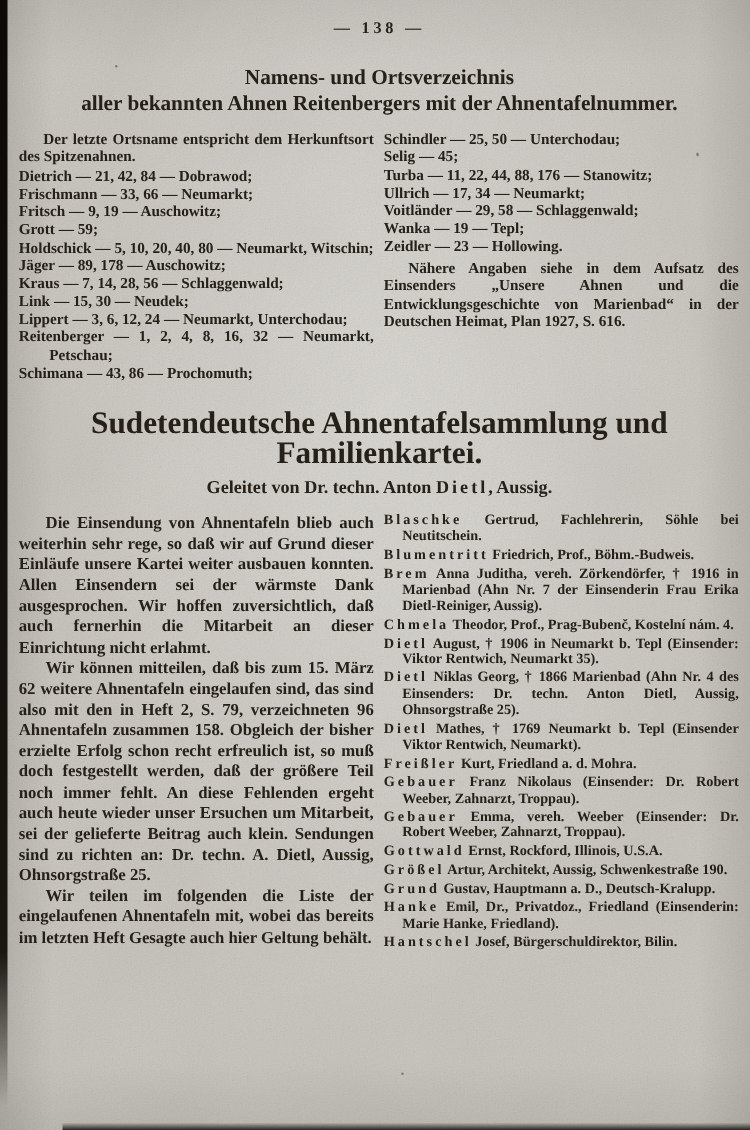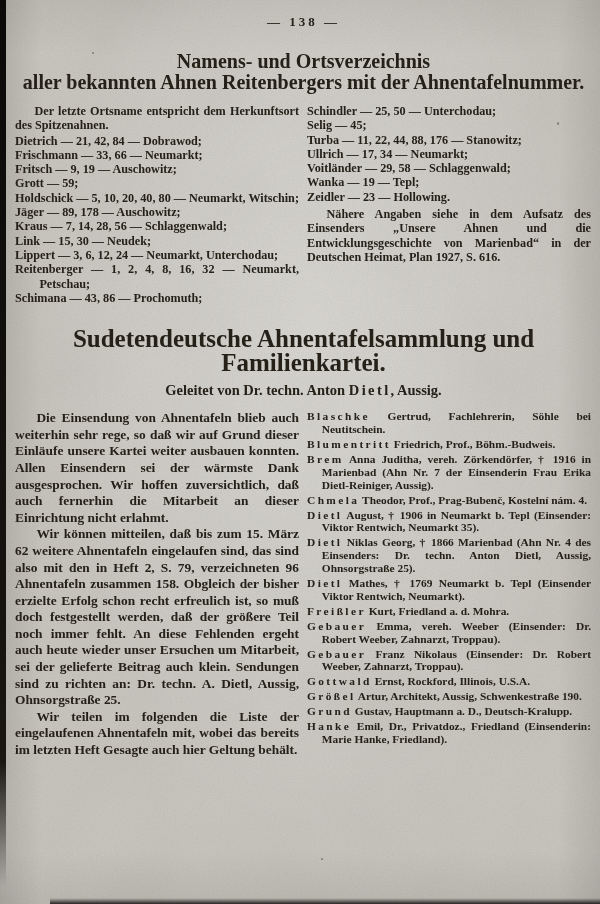--- a/index.html
+++ b/index.html
@@ -11,21 +11,21 @@
       radial-gradient(ellipse at 52% 38%, rgba(255,255,255,.30), rgba(255,255,255,0) 62%),
       linear-gradient(90deg, rgba(30,26,20,.12), rgba(30,26,20,0) 7%, rgba(30,26,20,0) 93%, rgba(30,26,20,.10)),
       linear-gradient(180deg, rgba(30,26,20,.06), rgba(30,26,20,0) 6%, rgba(30,26,20,0) 94%, rgba(30,26,20,.08)),
       #cbc8c1;
     font-family:Liberation Serif, serif;
     font-weight:bold;
     color:#262219;
   }
   .content{position:absolute;left:15px;top:8px;width:577px;z-index:1;}
   .pageno{text-align:center;font-size:13px;letter-spacing:3px;margin-top:6px;}
-  h1{margin:21px 0 0 0;text-align:center;font-size:20px;line-height:21px;font-weight:bold;}
+  h1{margin:21px 0 0 0;text-align:center;font-size:17px;line-height:21px;font-weight:bold;}
   h2{margin:22px 0 0 0;text-align:center;font-size:25px;line-height:24px;font-weight:bold;}
   .subtitle{text-align:center;font-size:14.5px;margin-top:7px;}
   .sp{letter-spacing:2.4px;}
   .cols{display:flex;gap:8px;margin-top:11px;}
   .col{width:284px;text-align:justify;}
   .s1{font-size:12.2px;line-height:14.3px;}
   .s1 .intro{margin:0 0 1px 0;text-indent:1.6em;}
   .s1 .entry{margin:0;padding-left:2em;text-indent:-2em;}
   .s1 .note{margin:3px 0 0 0;text-indent:1.6em;}
   .s1 .contrib{margin:9px 0 0 0;padding-left:1.7em;text-indent:-1.7em;}
@@ -98,26 +98,27 @@
       </div>
       <div class="col s2r">
         <p class="entry2"><span class="sp">Blaschke</span> <span>Gertrud, Fachlehrerin, Söhle bei Neutitschein.</span></p>
         <p class="entry2"><span class="sp">Blumentritt</span> <span>Friedrich, Prof., Böhm.-Budweis.</span></p>
         <p class="entry2"><span class="sp">Brem</span> <span>Anna Juditha, vereh. Zörkendörfer, † 1916 in Marienbad (Ahn Nr. 7 der Einsenderin Frau Erika Dietl-Reiniger, Aussig).</span></p>
         <p class="entry2"><span class="sp">Chmela</span> <span>Theodor, Prof., Prag-Bubenč, Kostelní nám. 4.</span></p>
         <p class="entry2"><span class="sp">Dietl</span> <span>August, † 1906 in Neumarkt b. Tepl (Einsender: Viktor Rentwich, Neumarkt 35).</span></p>
         <p class="entry2"><span class="sp">Dietl</span> <span>Niklas Georg, † 1866 Marienbad (Ahn Nr. 4 des Einsenders: Dr. techn. Anton Dietl, Aussig, Ohnsorgstraße 25).</span></p>
         <p class="entry2"><span class="sp">Dietl</span> <span>Mathes, † 1769 Neumarkt b. Tepl (Einsender Viktor Rentwich, Neumarkt).</span></p>
         <p class="entry2"><span class="sp">Freißler</span> <span>Kurt, Friedland a. d. Mohra.</span></p>
+        <p class="entry2"><span class="sp">Gebauer</span> <span>Franz Nikolaus (Einsender: Dr. Robert Weeber, Zahnarzt, Troppau).</span></p>
         <p class="entry2"><span class="sp">Gebauer</span> <span>Emma, vereh. Weeber (Einsender: Dr. Robert Weeber, Zahnarzt, Troppau).</span></p>
-        <p class="entry2"><span class="sp">Gebauer</span> <span>Franz Nikolaus (Einsender: Dr. Robert Weeber, Zahnarzt, Troppau).</span></p>
         <p class="entry2"><span class="sp">Gottwald</span> <span>Ernst, Rockford, Illinois, U.S.A.</span></p>
         <p class="entry2"><span class="sp">Größel</span> <span>Artur, Architekt, Aussig, Schwenkestraße 190.</span></p>
         <p class="entry2"><span class="sp">Grund</span> <span>Gustav, Hauptmann a. D., Deutsch-Kralupp.</span></p>
         <p class="entry2"><span class="sp">Hanke</span> <span>Emil, Dr., Privatdoz., Friedland (Einsenderin: Marie Hanke, Friedland).</span></p>
+        <p class="entry2"><span class="sp">Hantschel</span> <span>Josef, Bürgerschuldirektor, Bilin.</span></p>
       </div>
     </div>
 
   </div>
 
   <svg class="grain" width="600" height="904">
     <filter id="grainF" x="0" y="0" width="100%" height="100%">
       <feTurbulence type="fractalNoise" baseFrequency="0.8" numOctaves="3" seed="7" stitchTiles="stitch"></feTurbulence>
       <feColorMatrix type="saturate" values="0"></feColorMatrix>
     </filter>

